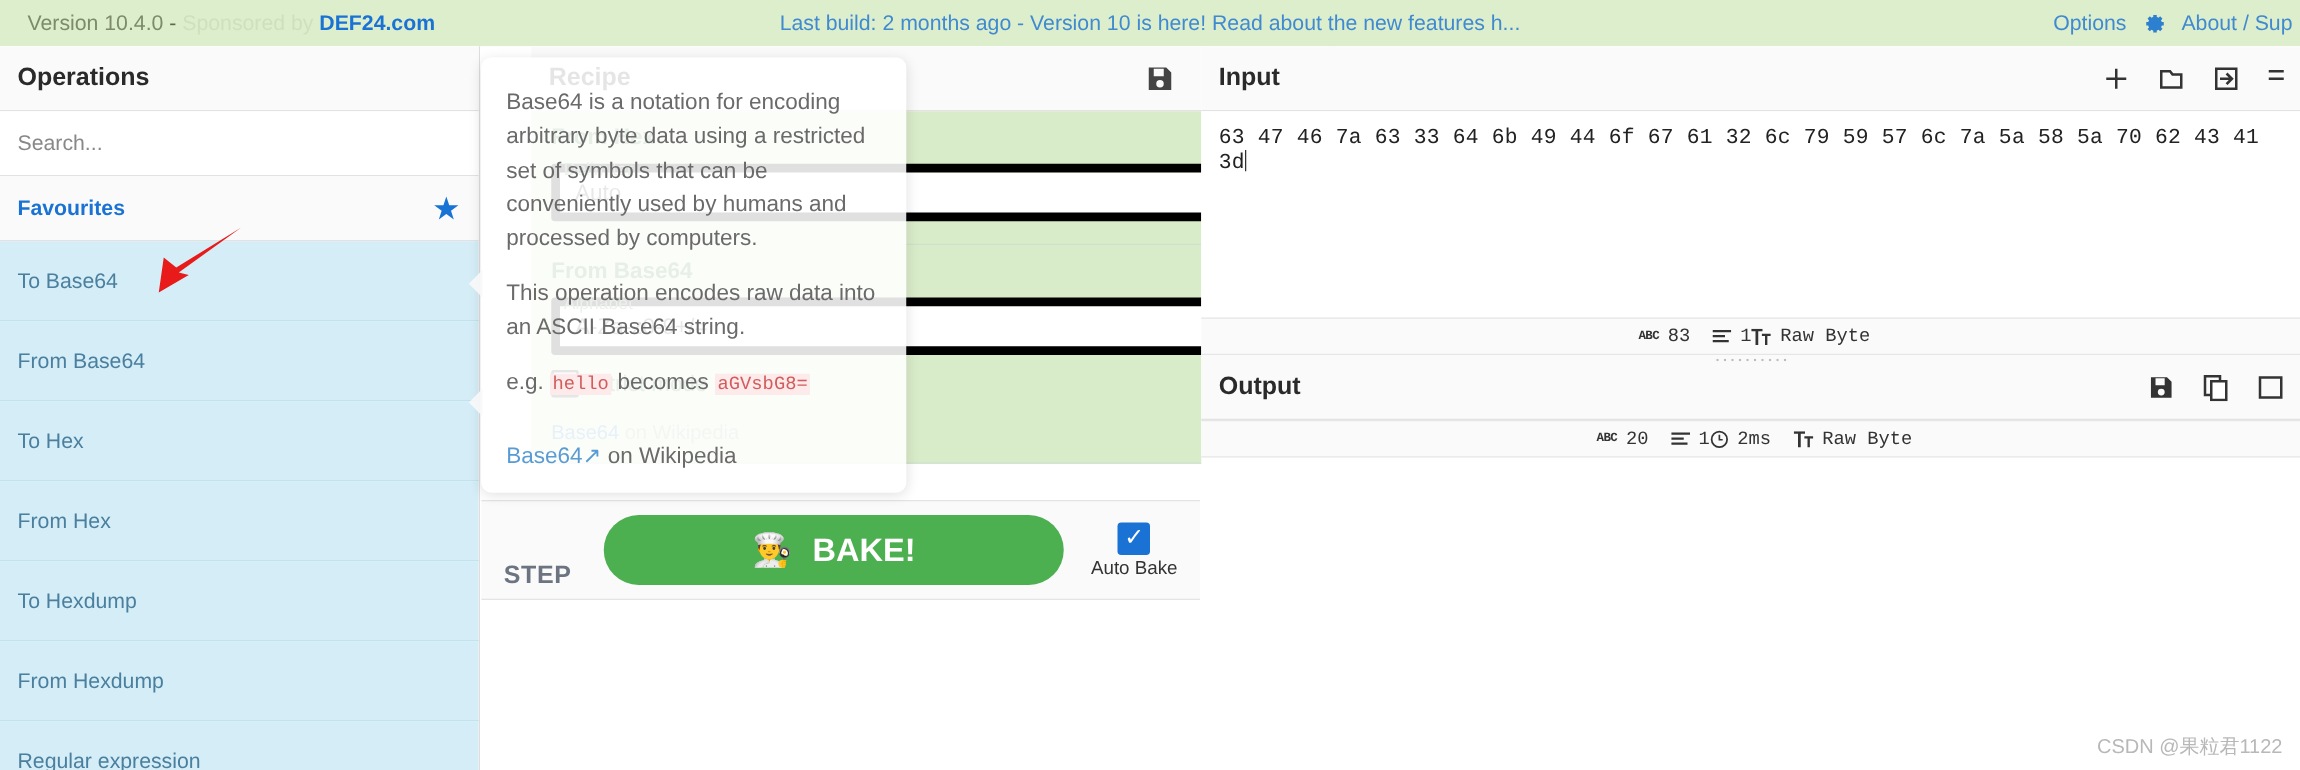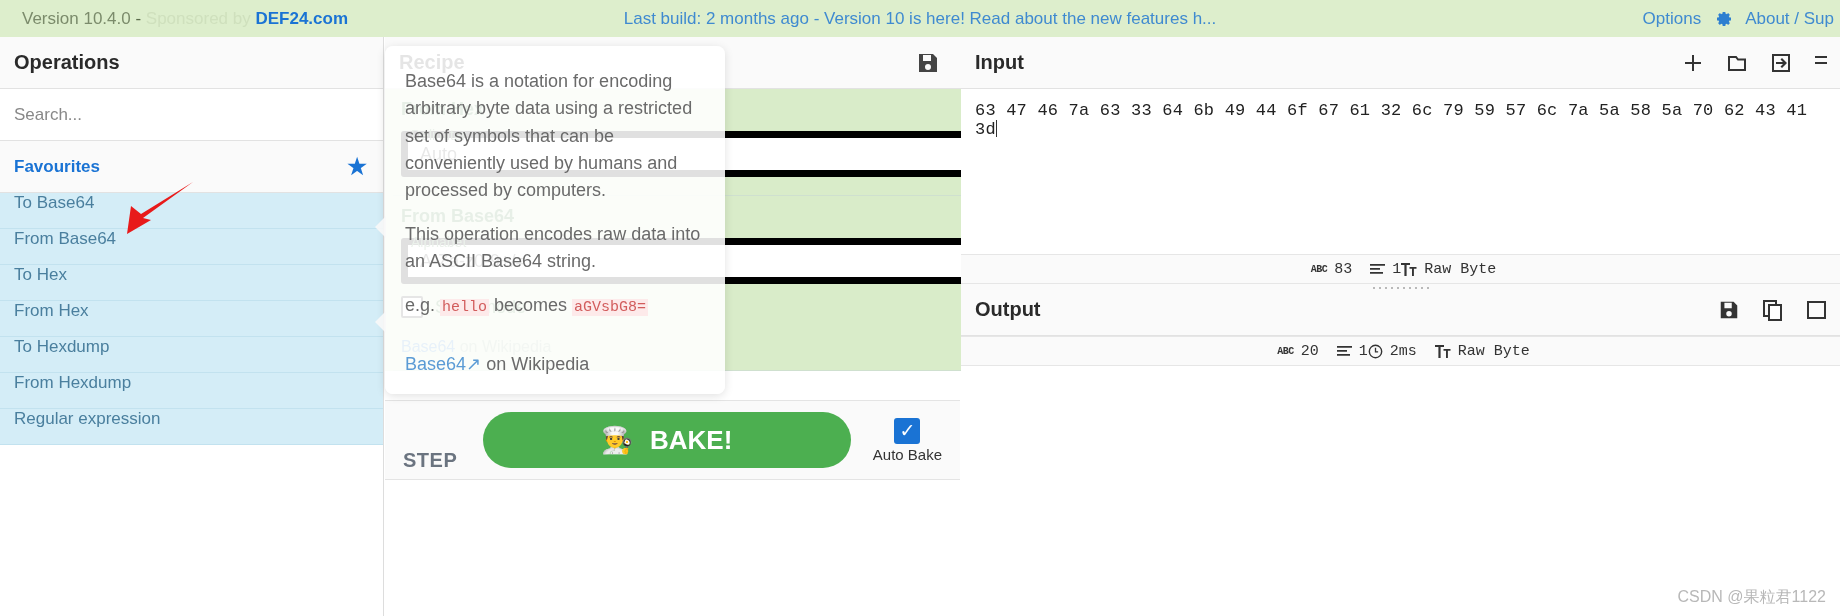--- a/index.html
+++ b/index.html
@@ -51,35 +51,36 @@
   }
   .ops-cat {
     height: 52px; display: flex; align-items: center; justify-content: space-between;
     padding: 0 16px 0 14px;
     font-size: 17px; font-weight: bold; color: #1a73d4;
     background: #fafafa;
     border-bottom: 1px solid #e2e2e2;
   }
   .star { color: #1a73d4; font-size: 22px; line-height: 1; }
   .op-item {
-    height: 36px; display: flex; align-items: flex-start;
+    height: 64px; display: flex; align-items: center;
     padding-left: 14px;
     font-size: 17px; color: #4a7f9e;
     background: #d4edf7;
     border-bottom: 1px solid #c2e2ef;
   }
 
   
   .arrow-anno { position: absolute; left: 105px; top: 180px; width: 90px; height: 60px; pointer-events: none; }
 
   
   .recipe {
     position: absolute; top: 37px; left: 385px; width: 682px; height: 579px;
     background: #fff; overflow: hidden;
     border-right: 1px solid #ddd;
+    padding-left: 40px;
   }
   .recipe-head {
     height: 52px; background: #fafafa; border-bottom: 1px solid #e2e2e2;
     display: flex; align-items: center; justify-content: space-between;
     padding: 0 26px 0 14px;
   }
   .recipe-title { font-size: 20px; font-weight: bold; color: #2a2a2a; }
   .recipe-icons { display: flex; align-items: center; gap: 26px; color: #444; }
   .recipe-icons svg { display: block; }
 

